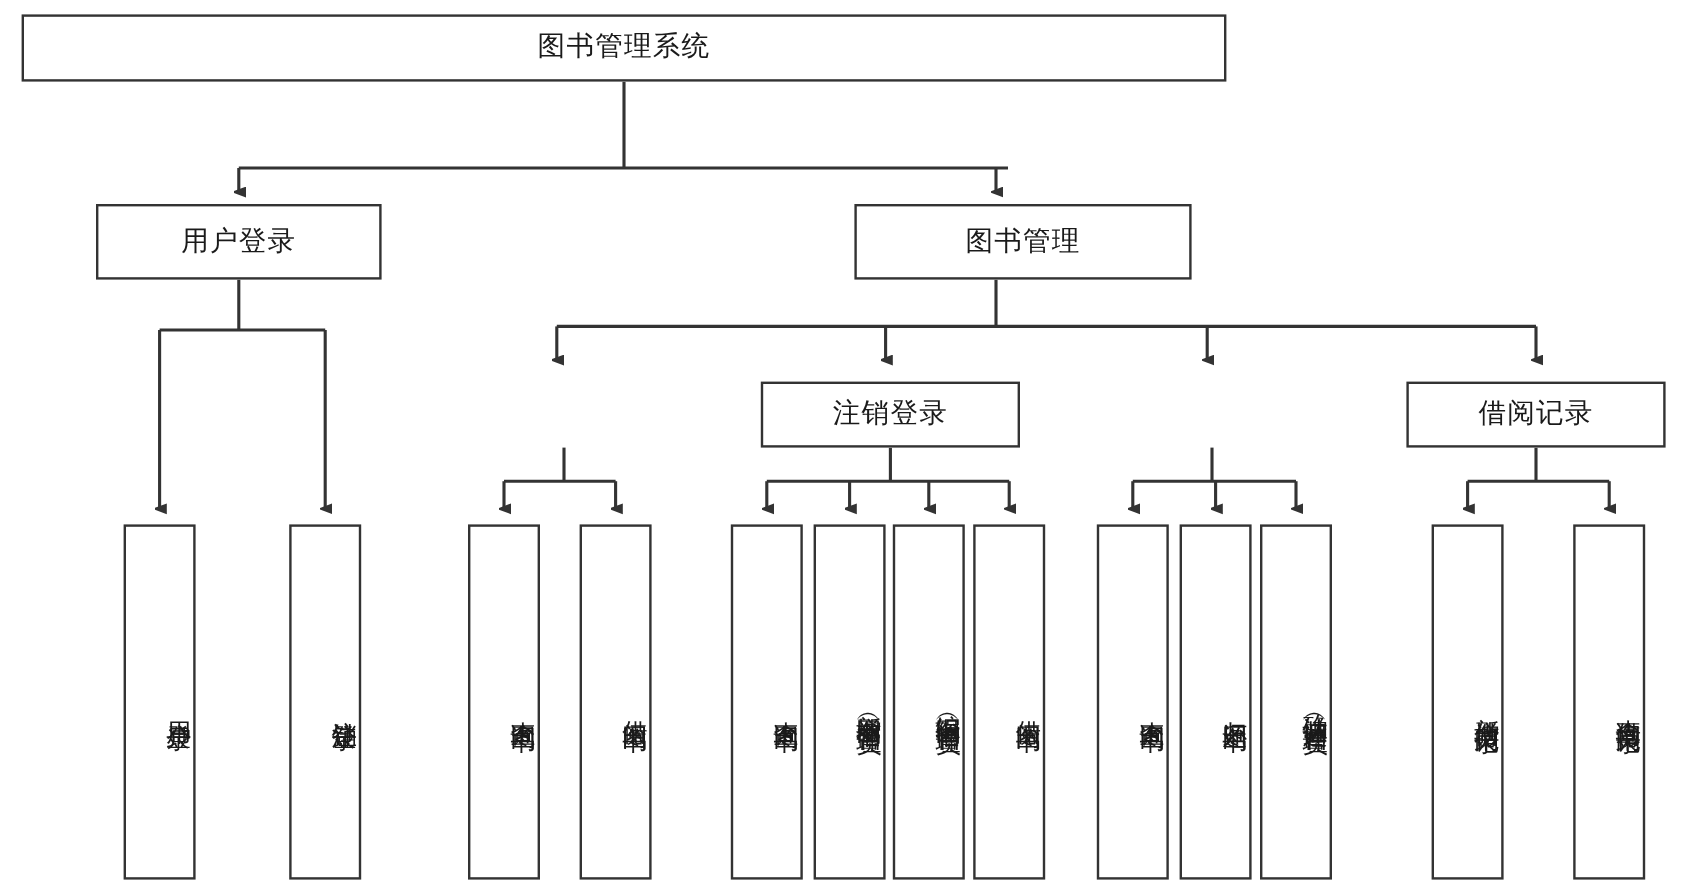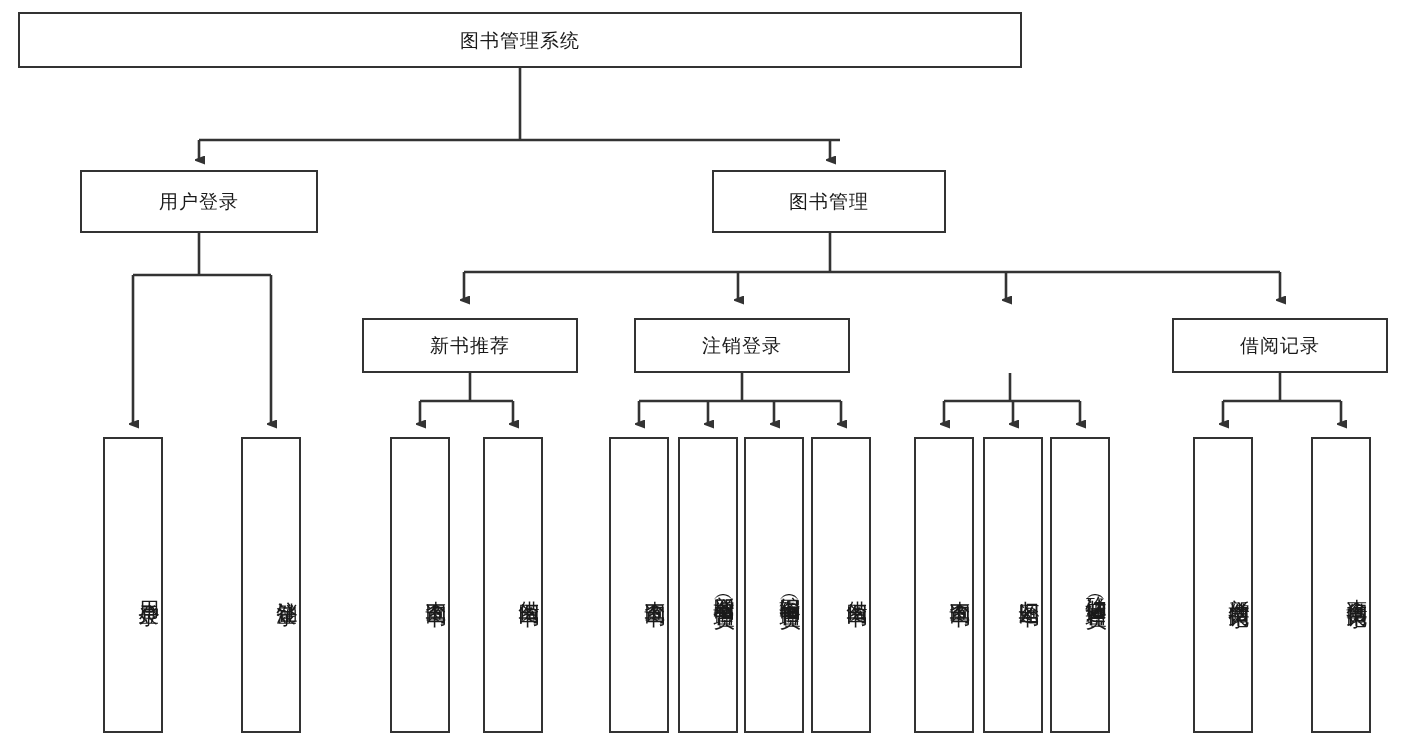--- a/index.html
+++ b/index.html
@@ -31,21 +31,21 @@
     box-sizing: border-box;
     background: #ffffff;
     border: 2px solid #333333;
     display: flex;
     align-items: center;
     justify-content: center;
     color: #1a1a1a;
     z-index: 2;
   }
   .node-h {
-    font-size: 19px;
+    font-size: 23px;
     letter-spacing: 1px;
     line-height: 1.2;
   }
   .node-v {
     writing-mode: vertical-rl;
     text-orientation: upright;
     font-size: 21px;
     line-height: 1.15;
     letter-spacing: 2px;
     align-items: flex-start;
@@ -122,27 +122,24 @@
     </g>
   </svg>
 
   <div class="node node-h" style="left:18px; top:12px; width:1004px; height:56px;">
     <span>图书管理系统</span>
   </div>
 
   <div class="node node-h" style="left:80px; top:170px; width:238px; height:63px;">
     <span>用户登录</span>
   </div>
-  <div class="node node-h" style="left:712px; top:170px; width:234px; height:63px;">
+  <div class="node node-h" style="left:712px; top:170px; width:281px; height:63px;">
     <span>图书管理</span>
   </div>
 
-  <div class="node node-h" style="left:362px; top:318px; width:216px; height:55px;">
-    <span>新书推荐</span>
-  </div>
   <div class="node node-h" style="left:634px; top:318px; width:216px; height:55px;">
     <span>注销登录</span>
   </div>
   <div class="node node-h" style="left:1172px; top:318px; width:216px; height:55px;">
     <span>借阅记录</span>
   </div>
 
   <div class="node node-v" style="left:103px; top:437px; width:60px; height:296px;">
     <span>用户登录</span>
   </div>

